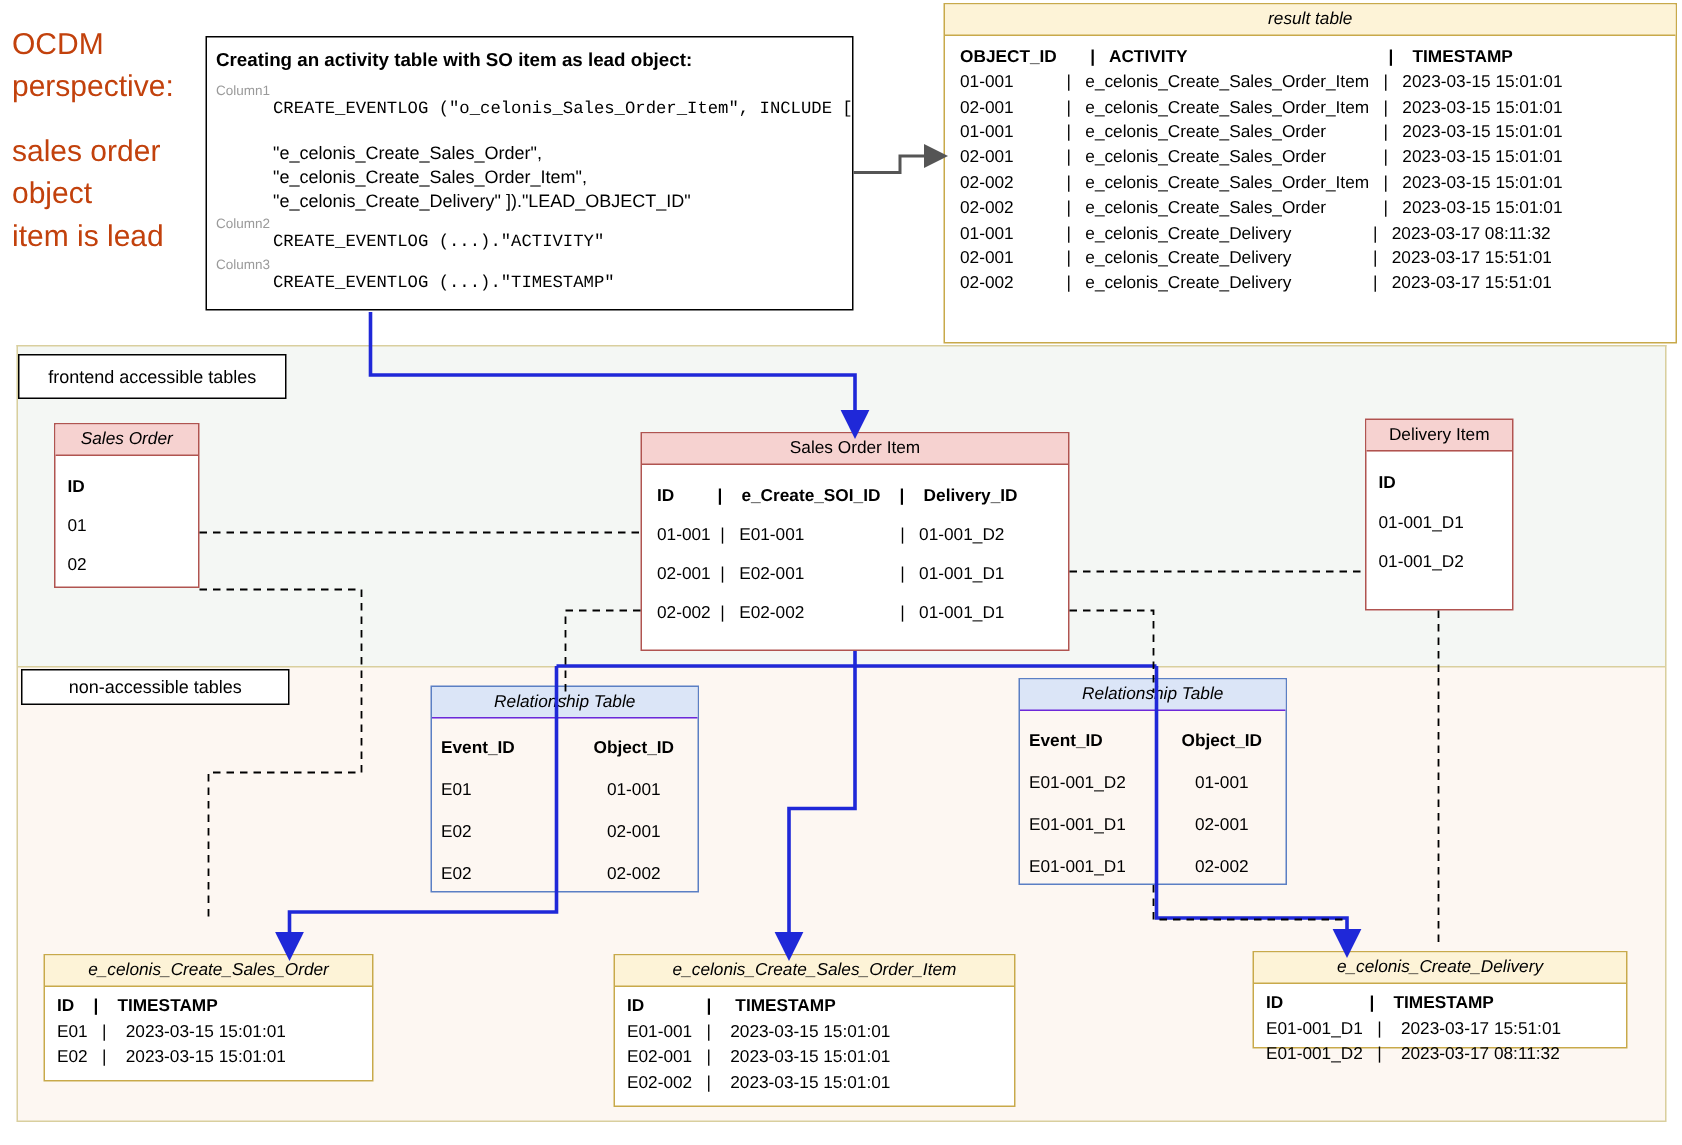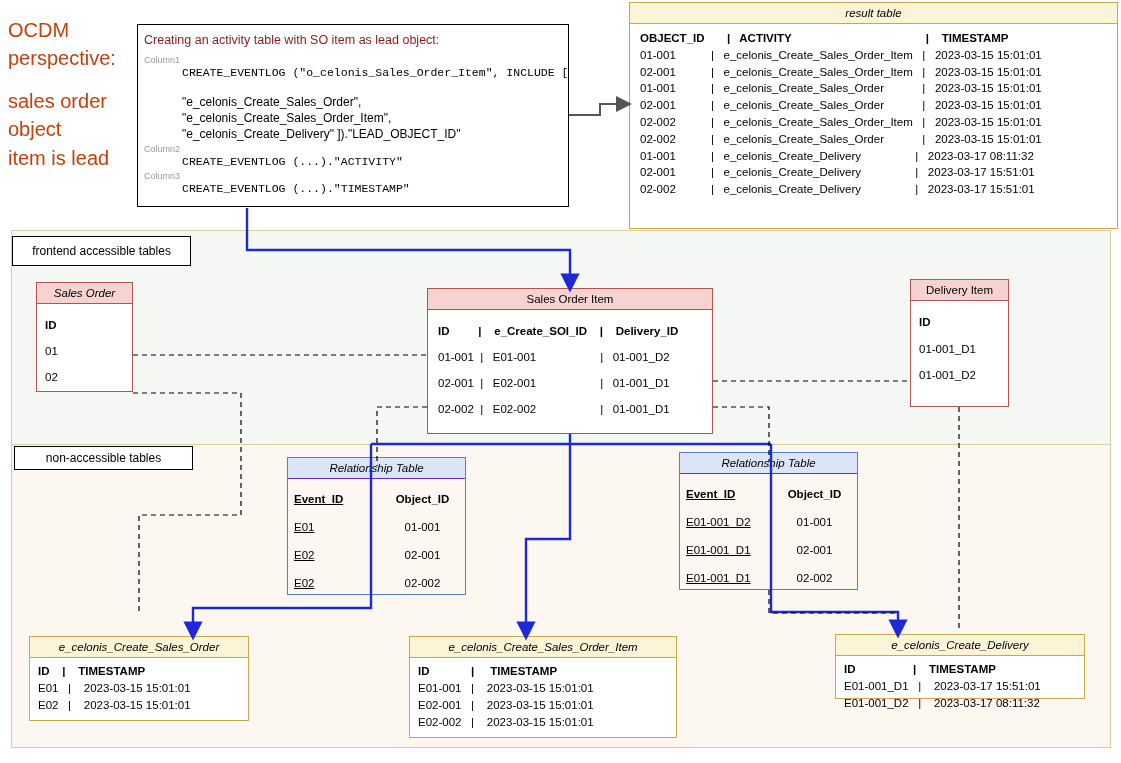--- a/index.html
+++ b/index.html
@@ -28,21 +28,21 @@
     font-size:20px;line-height:1.42;color:#c2410c;
   }
   #ocdm-caption .gap{display:block;height:14px;}
 
   
   #code-box{
     position:absolute;left:137px;top:24px;width:432px;height:183px;
     background:#fff;border:1px solid #000;box-sizing:border-box;
     padding:8px 10px 0 6px;
   }
-  #code-title{font-size:12.5px;font-weight:normal;color:#7f1d1d;margin-bottom:9px;}
+  #code-title{font-size:12.5px;font-weight:bold;color:#000000;margin-bottom:9px;}
   .col-label{font-size:9px;color:#9a9a9a;line-height:1.0;}
   .code-line{
     font-family:"Liberation Mono", monospace;font-size:11.5px;color:#000;
     white-space:pre;line-height:1.32;margin-left:38px;
   }
   .code-line.san{font-family:"Liberation Sans",sans-serif;font-size:12px;}
   .code-blk{margin-bottom:2px;}
 
   
   .tbl{position:absolute;box-sizing:border-box;background:#fff;}
@@ -79,21 +79,21 @@
   #delivery-item .body{padding:8px 8px 0 8px;}
   #delivery-item .rowline{line-height:26.5px;}
 
   
   .bluetbl{border:1px solid #5b7fc4;background:#fdf7f2;}
   .bluetbl .cap{background:#dbe5f7;border-bottom:1px solid #6d28d9;}
   #rel-table-1{left:287px;top:457px;width:179px;height:138px;}
   #rel-table-2{left:679px;top:452px;width:179px;height:138px;}
   .bluetbl .body{padding:6px 6px 0 6px;}
   .relrow{display:flex;font-size:11.5px;line-height:28px;}
-  .relrow .c1{width:92px;text-decoration:underline;}
+  .relrow .c1{width:92px;}
   .relrow .c2{flex:1;text-align:center;}
   .relrow.hd{font-weight:bold;}
 
   
   .evt{border:1px solid #c8a94a;background:#fff;}
   .evt .cap{background:#fdf3d7;border-bottom:1px solid #c8a94a;}
   #evt-so{left:29px;top:636px;width:220px;height:85px;}
   #evt-soi{left:409px;top:636px;width:268px;height:102px;}
   #evt-del{left:835px;top:634px;width:250px;height:65px;}
   .evt .body{padding:5px 8px 0 8px;}

